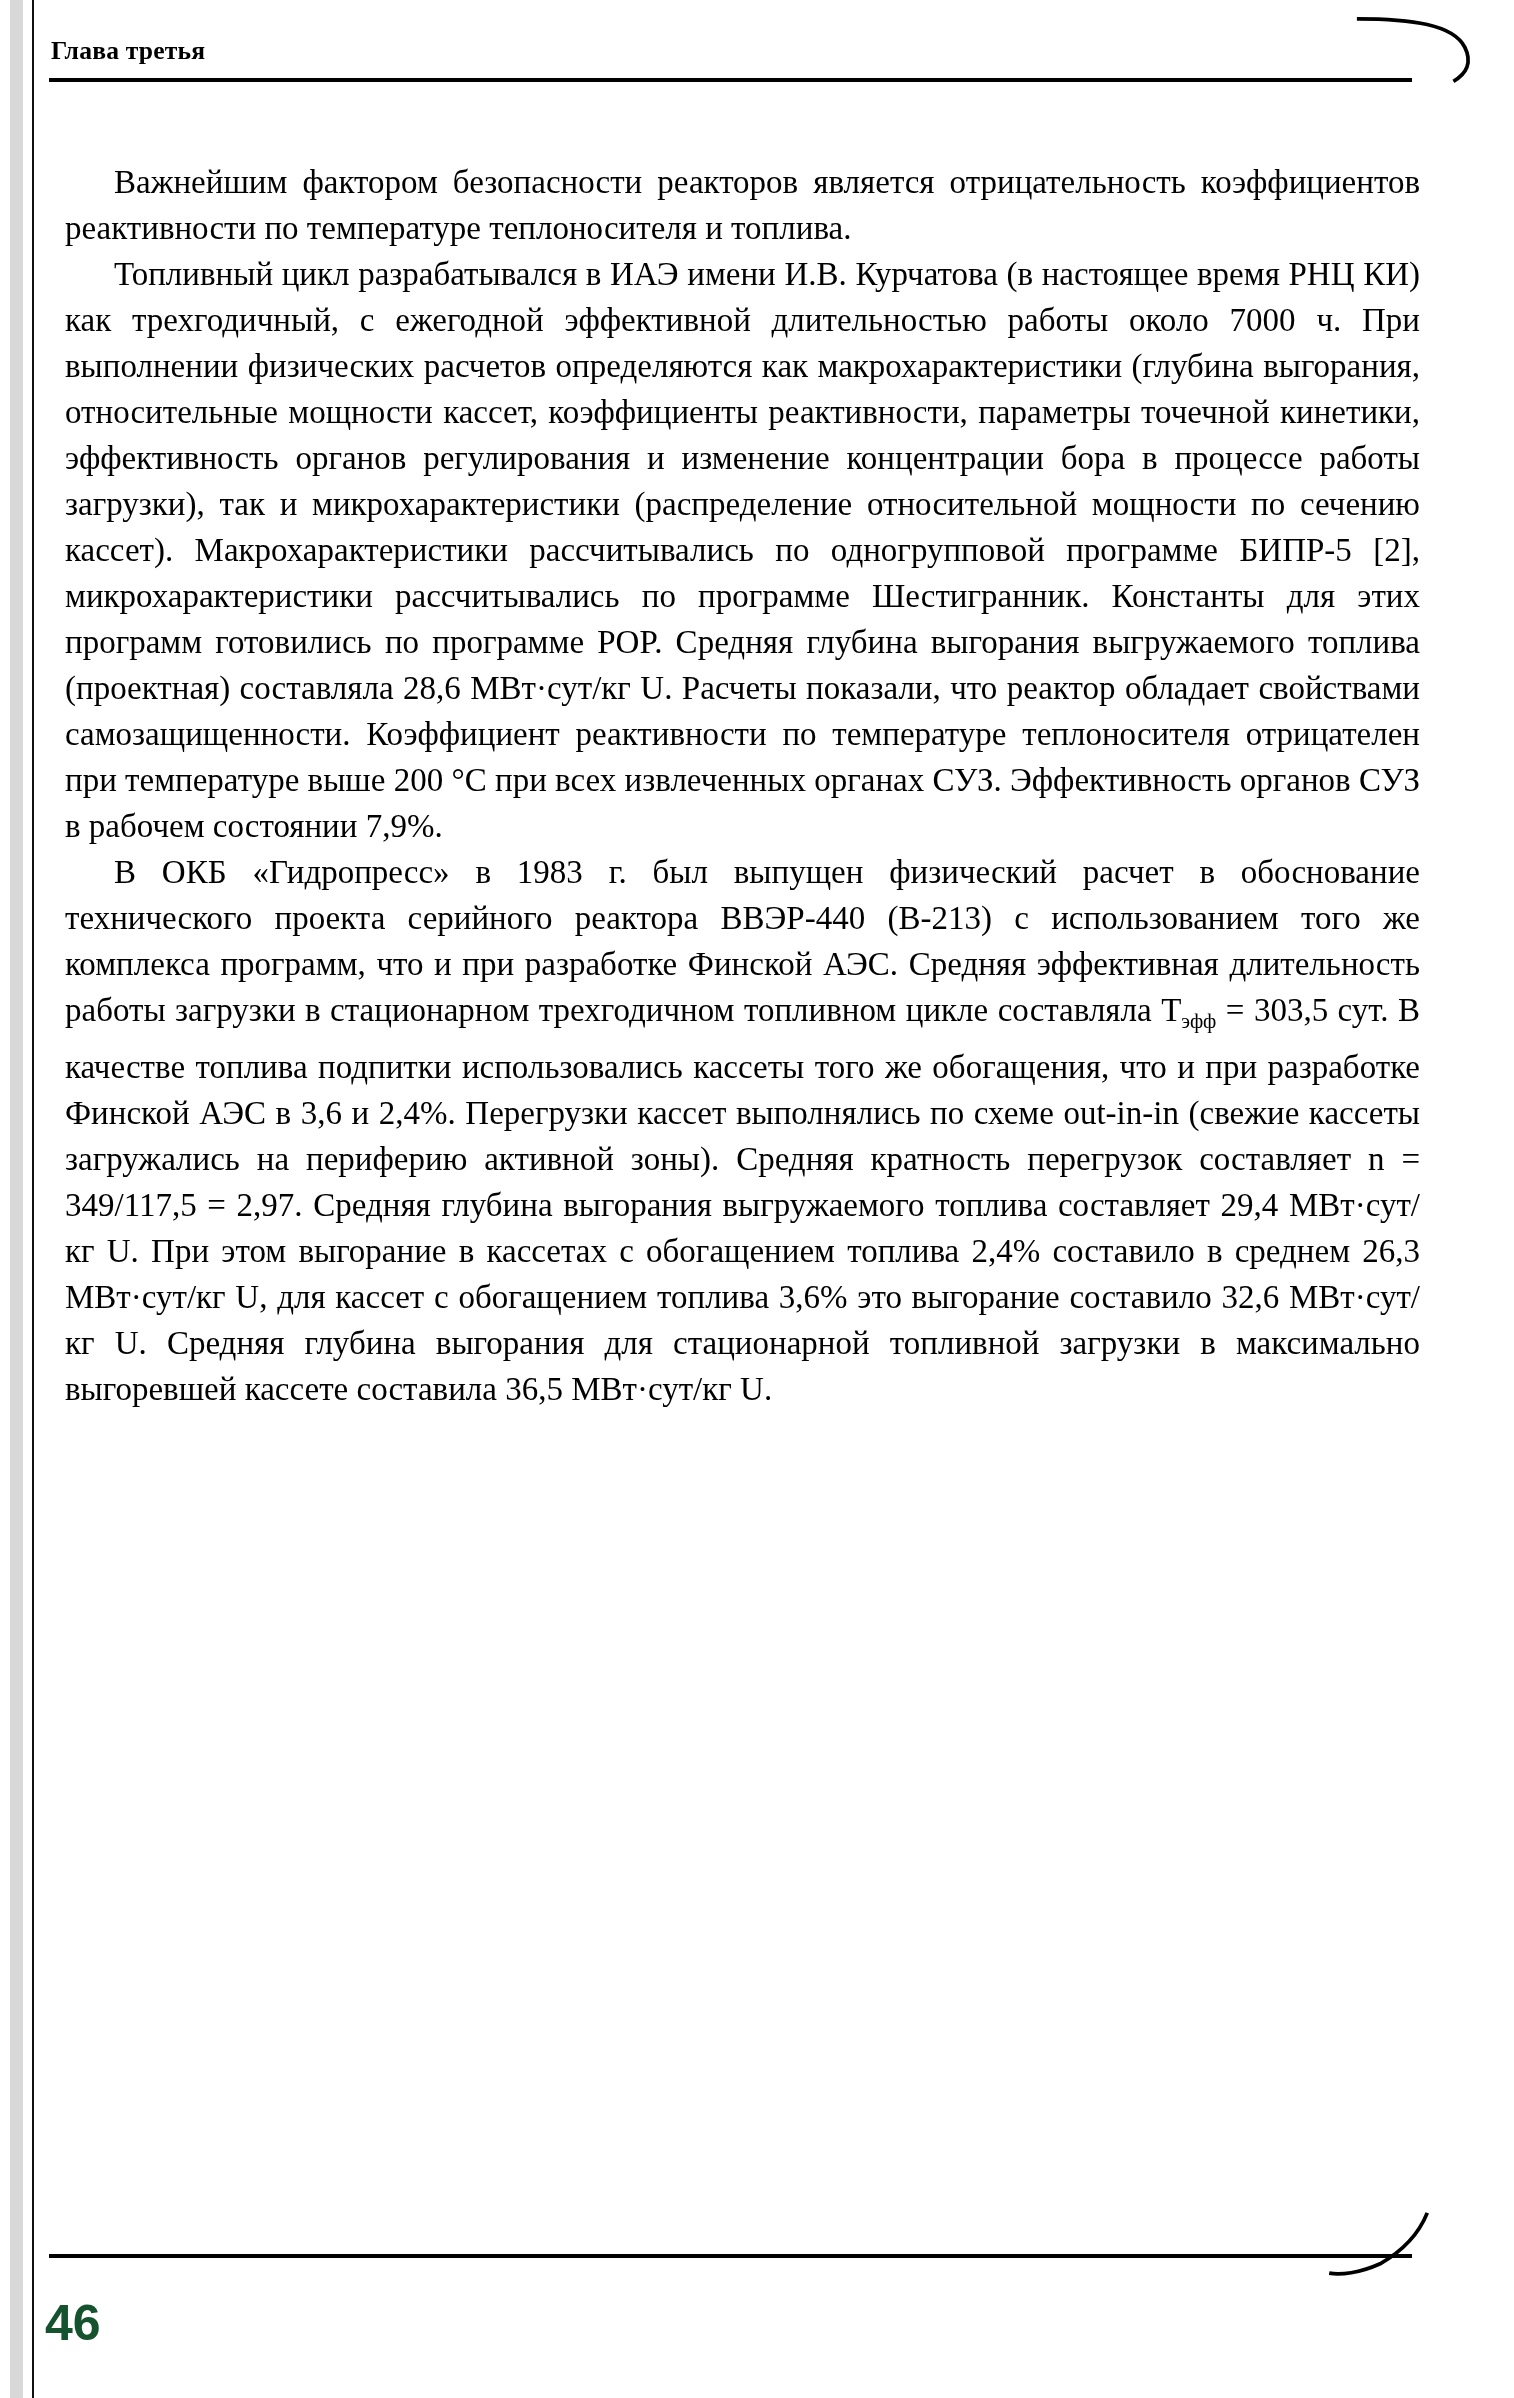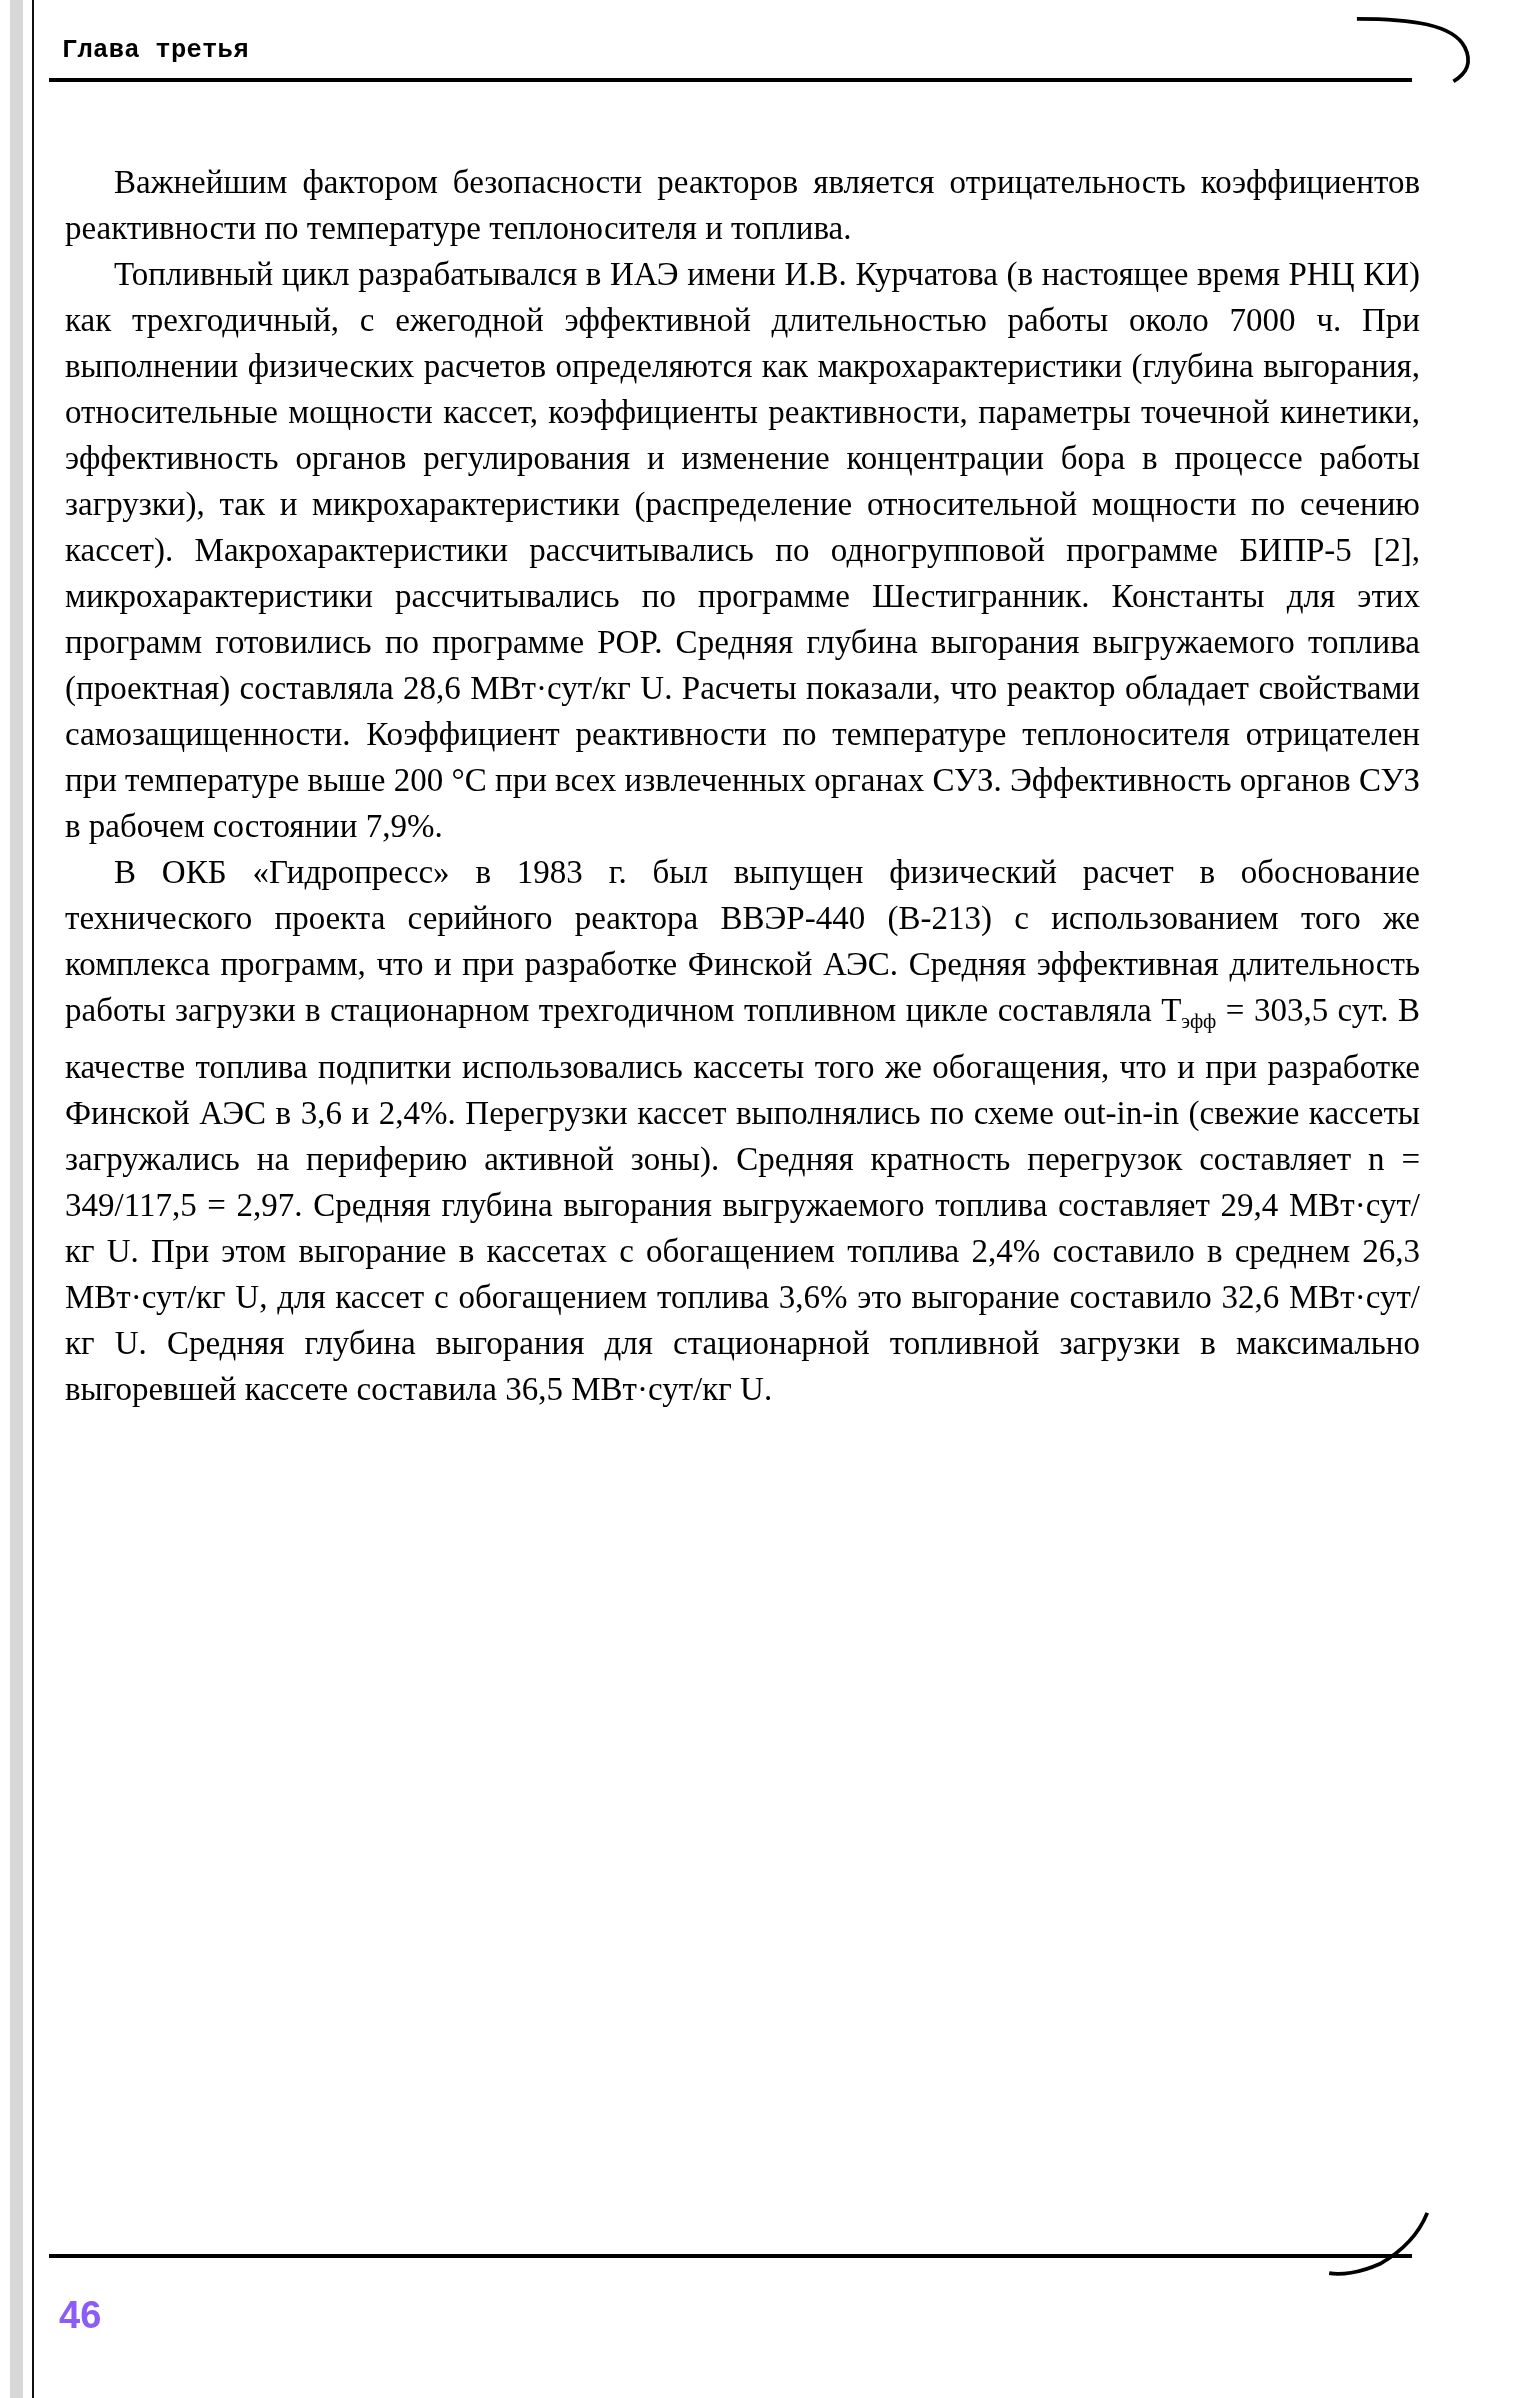--- a/index.html
+++ b/index.html
@@ -46,23 +46,23 @@
   
   .header {
     position: absolute;
     left: 49px;
     top: 36px;
     width: 1391px;
     height: 44px;
   }
   .header-title {
     position: absolute;
-    left: 13px;
+    left: 2px;
     top: 0px;
-    font-family: Liberation Mono, monospace;
+    font-family: Liberation Serif, serif;
     font-weight: bold;
     font-size: 25.6px;
     letter-spacing: 0.2px;
     color: #000;
     white-space: nowrap;
   }
   .header-rule {
     position: absolute;
     left: 0px;
     top: 42px;
@@ -89,26 +89,26 @@
   }
   .footer-curve {
     position: absolute;
     left: 1325px;
     top: 2211px;
     width: 114px;
     height: 66px;
   }
   .page-number {
     position: absolute;
-    left: 59px;
+    left: 45px;
     top: 2294px;
     font-family: "Liberation Sans", sans-serif;
     font-weight: bold;
-    font-size: 38px;
-    color: #8b5cf6;
+    font-size: 50px;
+    color: #14532d;
   }
 
   
   .content {
     position: absolute;
     left: 57px;
     top: 159px;
     width: 1363px;
   }
   p.para {

